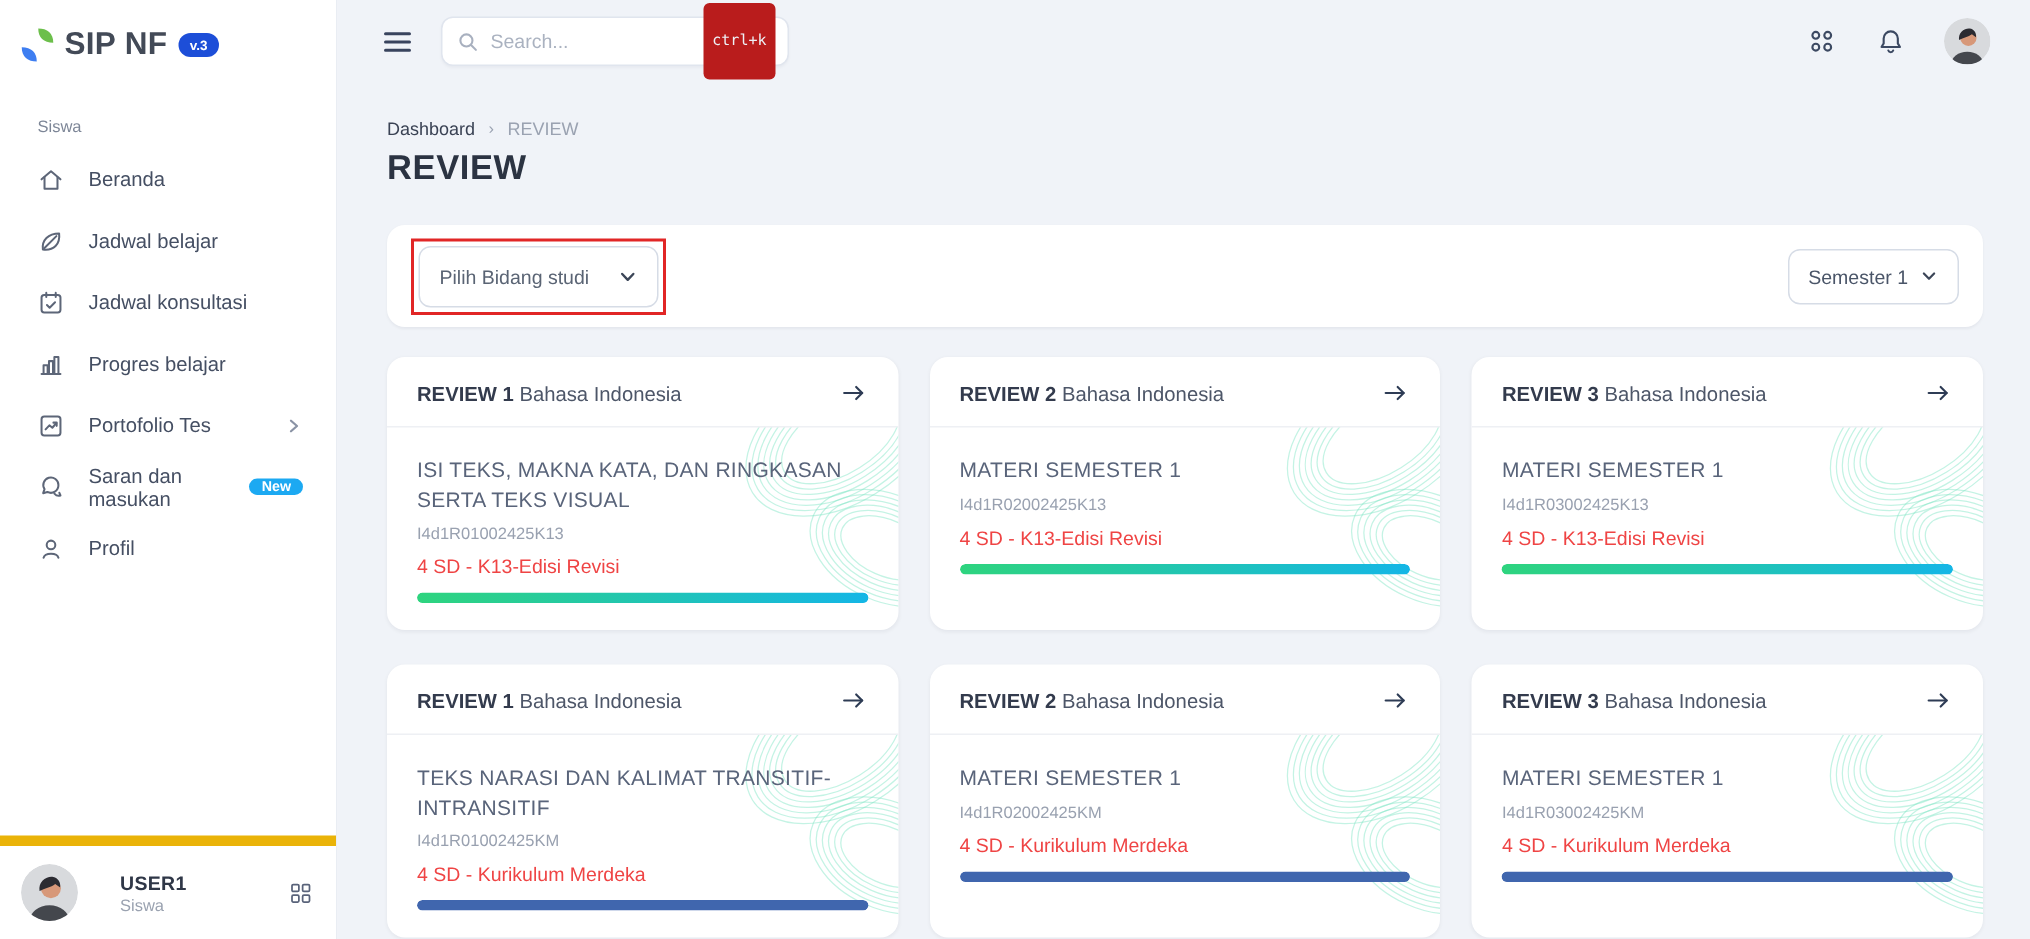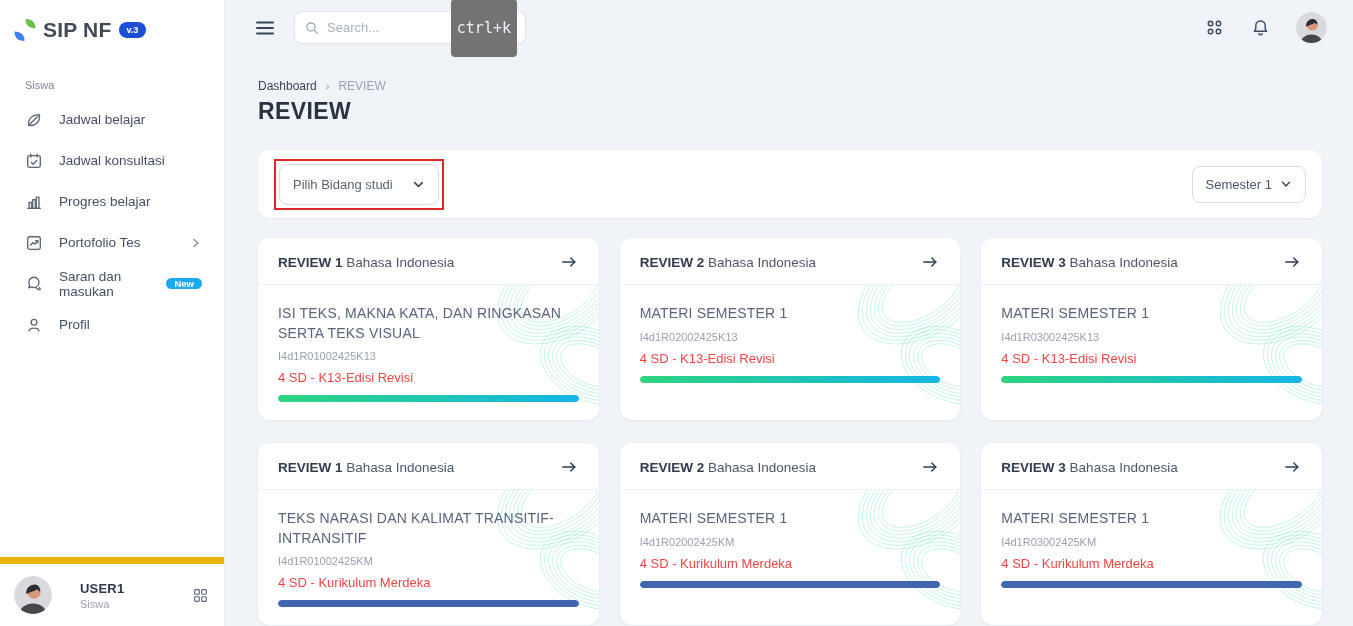--- a/index.html
+++ b/index.html
@@ -25,21 +25,21 @@
   .footer-grid-btn { margin-left:auto; background:none; border:none; color:#59637a; cursor:pointer; padding:2px; }
 
   
   .main { flex:1; display:flex; flex-direction:column; min-width:0; }
   .topbar { height:55px; display:flex; align-items:center; padding:0 26px 0 27px; }
   .hamburger { background:none; border:none; cursor:pointer; color:#39445e; padding:4px; margin-right:16px; }
   .search-box { position:relative; width:232px; height:33px; background:#fff; border:1px solid #e0e5ee; border-radius:8px; display:flex; align-items:center; padding:0 8px 0 10px; box-shadow:0 1px 2px rgba(20,30,60,.04); }
   .search-box input { border:none; outline:none; flex:1; min-width:0; font-size:13px; color:#5a6474; background:transparent; font-family:inherit; }
   .search-box input::placeholder { color:#aab2c0; }
   .search-icn { color:#a8b0bf; margin-right:8px; }
-  .kbd-pill { background:#737373; color:#eef1f6; font-family:"DejaVu Sans Mono", monospace; font-size:15px; padding:20px 6px; border-radius:4px; }
+  .kbd-pill { background:#b91c1c; color:#eef1f6; font-family:"DejaVu Sans Mono", monospace; font-size:10px; padding:20px 6px; border-radius:4px; }
   .topbar-right { margin-left:auto; display:flex; align-items:center; gap:25px; }
   .icon-btn { background:none; border:none; cursor:pointer; color:#3c4962; padding:2px; }
   .avatar-top { width:31px; height:31px; border-radius:50%; overflow:hidden; cursor:pointer; border:none; padding:0; background:none; }
 
   
   .content { padding:24px 31px 0 33px; }
   .breadcrumb { display:flex; align-items:center; gap:9px; font-size:12px; }
   .bc-current-page { color:#3a4254; font-weight:500; cursor:pointer; }
   .bc-sep { color:#9aa2b1; font-size:11px; }
   .bc-active { color:#9aa2b1; }
@@ -82,20 +82,29 @@
     <span class="logo-text">SIP NF</span>
     <span class="version-pill">v.3</span>
   </div>
 
   <div class="section-label">Siswa</div>
 
   <nav class="nav">
     <button class="nav-item">
       <span class="icn">
         <svg width="18" height="18" viewBox="0 0 20 20" fill="none" stroke="currentColor" stroke-width="1.5" stroke-linecap="round" stroke-linejoin="round">
+            <path d="M3 9.5 L10 3.5 L17 9.5"></path>
+            <path d="M5.2 8 V16.5 H14.8 V8"></path>
+          </svg>
+      </span>
+      <span>Beranda</span>
+    </button>
+    <button class="nav-item">
+      <span class="icn">
+        <svg width="18" height="18" viewBox="0 0 20 20" fill="none" stroke="currentColor" stroke-width="1.5" stroke-linecap="round" stroke-linejoin="round">
             <path d="M4 16 C3 9 8 4 16 4 C17 12 12 17 4 16 Z"></path>
             <path d="M5 15 L14 6"></path>
           </svg>
       </span>
       <span>Jadwal belajar</span>
     </button>
     <button class="nav-item">
       <span class="icn">
         <svg width="18" height="18" viewBox="0 0 20 20" fill="none" stroke="currentColor" stroke-width="1.5" stroke-linecap="round" stroke-linejoin="round">
             <rect x="3" y="4" width="14" height="13" rx="2"></rect>

